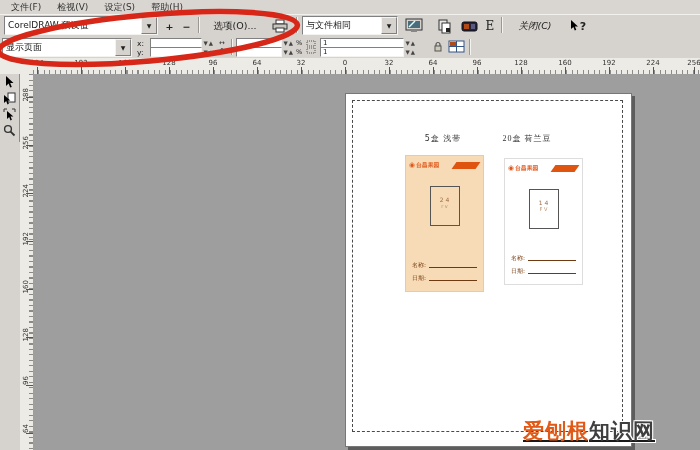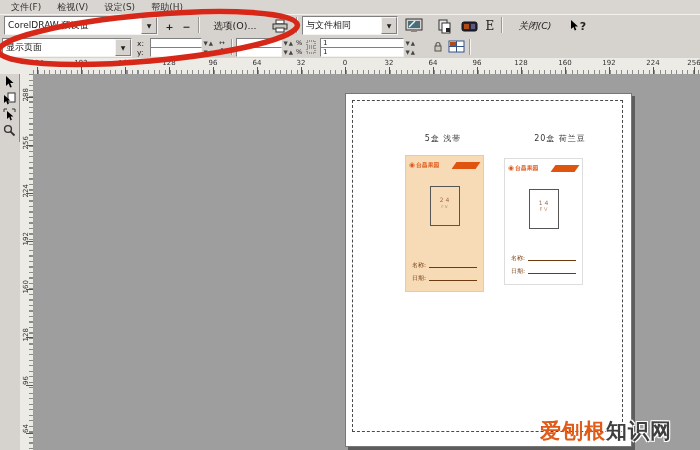--- a/index.html
+++ b/index.html
@@ -62,21 +62,21 @@
   
   #workspace{position:absolute;left:33px;top:74px;width:667px;height:376px;background:#9e9e9e;}
   #page{position:absolute;left:345px;top:93px;width:285px;height:352px;background:#ffffff;
         border:1px solid #777;box-shadow:3px 3px 0 rgba(40,40,40,.55);}
   #margin-box{position:absolute;left:6px;top:6px;width:269px;height:330px;
         border:1px dashed #4a4a4a;}
 
   .card-caption{position:absolute;font-size:8px;color:#333;width:90px;text-align:center;
         letter-spacing:1px;}
   #caption-left{left:398px;top:133px;}
-  #caption-right{left:515px;top:133px;}
+  #caption-right{left:482px;top:133px;font-family:Liberation Serif, serif;}
 
   .card{position:absolute;border:1px solid #d9cdbd;}
   #card-left{left:405px;top:155px;width:77px;height:135px;background:#f7dbb7;}
   #card-right{left:504px;top:158px;width:77px;height:125px;background:#ffffff;border-color:#ddd;}
   .card-head{display:flex;align-items:center;padding:4px 3px 0 3px;height:10px;}
   .card-logo{font-size:7px;color:#e0581a;line-height:7px;}
   .card-brand{font-size:6.5px;font-weight:bold;color:#e0581a;margin-left:1px;white-space:nowrap;
         transform:scale(.9);transform-origin:left center;}
   .card-banner{margin-left:auto;width:24px;height:7px;background:#df5510;
         transform:skewX(-35deg);margin-right:2px;}
@@ -84,22 +84,22 @@
         text-align:center;font-size:6px;color:#a06a45;padding-top:9px;box-sizing:border-box;
         line-height:7px;}
   .card-box .dim{color:#b98f6d;font-size:5px;}
   .card-fields{position:absolute;left:6px;right:6px;bottom:10px;}
   .frow{display:flex;align-items:flex-end;margin-top:7px;}
   .frow .flab{font-size:6px;color:#7d4316;line-height:6px;white-space:nowrap;}
   .frow .fline{flex:1;border-bottom:1px solid #6f3a10;margin-left:3px;height:5px;}
 
   
   #red-circle{position:absolute;left:-10px;top:6px;pointer-events:none;z-index:50;}
-  #watermark{position:absolute;left:540px;top:417px;z-index:60;font-size:21px;font-weight:bold;
-        letter-spacing:1px;white-space:nowrap;}
+  #watermark{position:absolute;left:523px;top:417px;z-index:60;font-size:21px;font-weight:bold;
+        letter-spacing:1px;white-space:nowrap;text-decoration:underline;}
   #watermark .wm-a{color:#e25a17;}
   #watermark .wm-b{color:#3f3f3f;
         text-shadow:-1px -1px 0 #fff,1px -1px 0 #fff,-1px 1px 0 #fff,1px 1px 0 #fff;}
 </style>
 </head>
 <body>
 
 <div id="app">
 
   <div id="menubar">

